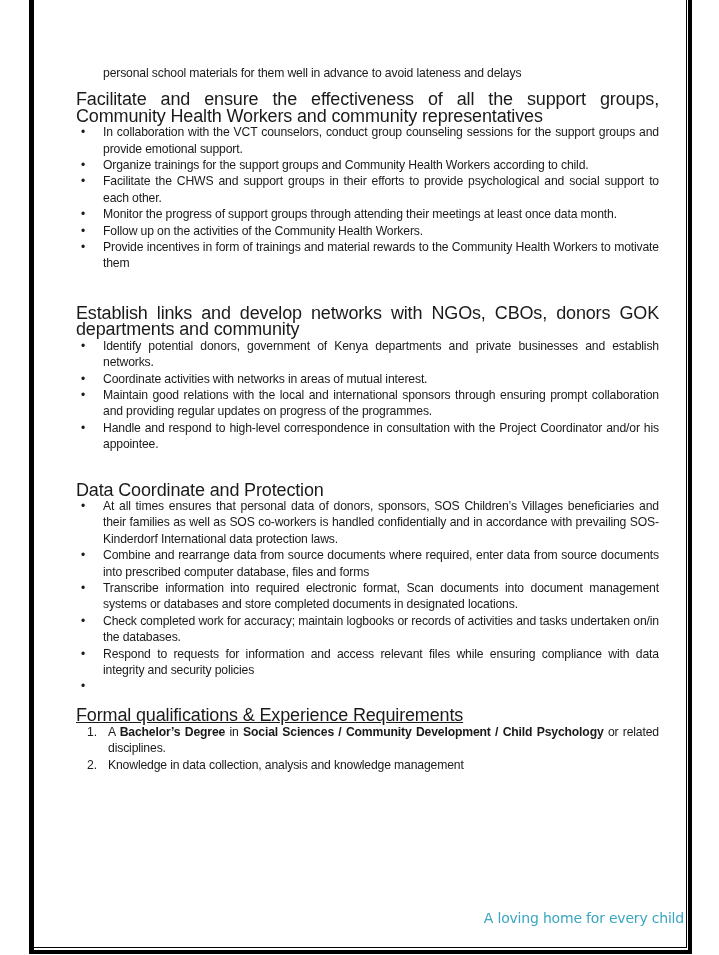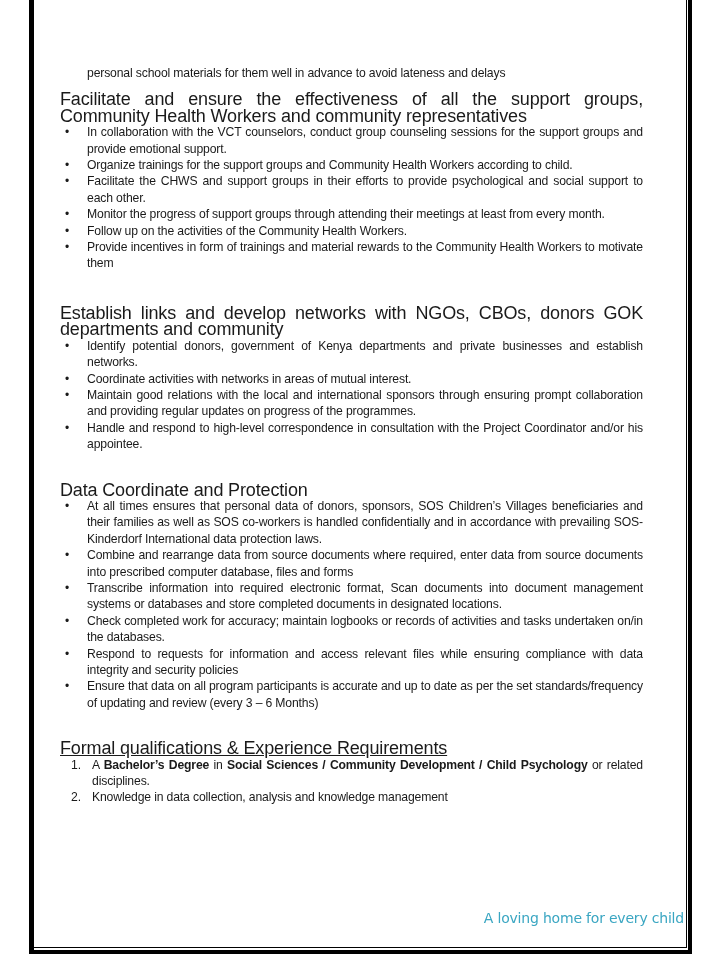--- a/index.html
+++ b/index.html
@@ -4,21 +4,21 @@
 <style>
   html, body { margin: 0; padding: 0; background: #ffffff; }
   body { width: 719px; height: 955px; position: relative; overflow: hidden;
          font-family: "Liberation Sans", sans-serif; color: #1a1a1a; }
   .border-left { position: absolute; left: 29px; top: 0; width: 5px; height: 954px; background: #000; }
   .border-right-thin { position: absolute; left: 686px; top: 0; width: 1px; height: 948px; background: #000; }
   .border-right-thick { position: absolute; left: 688px; top: 0; width: 4px; height: 954px; background: #000; }
   .border-bottom-thin { position: absolute; left: 34px; top: 947px; width: 653px; height: 1px; background: #000; }
   .border-bottom-thick { position: absolute; left: 29px; top: 950px; width: 663px; height: 4px; background: #000; }
 
-  .content { position: absolute; left: 60px; top: 65px; width: 583px;
+  .content { position: absolute; left: 76px; top: 65px; width: 583px;
              font-size: 12.2px; line-height: 16.4px; letter-spacing: -0.15px; }
   .cont-line { padding-left: 27px; margin: 0; }
   .heading { font-weight: normal; text-align: justify; margin: 11px 0 0 0; font-size: 18px; }
   .heading.first { margin-top: 10px; }
   .heading.underline { text-decoration: underline; }
   ul.bullets { list-style: none; margin: 0; padding: 0; }
   ul.bullets li { position: relative; padding-left: 27px; text-align: justify; }
   ul.bullets li .bullet { position: absolute; left: 5px; top: 0; font-size: 12px; }
   ol.numbered { list-style: none; margin: 0; padding: 0; }
   ol.numbered li { position: relative; padding-left: 32px; text-align: justify; }
@@ -38,21 +38,21 @@
 <div class="border-bottom-thick"></div>
 
 <div class="content">
   <p class="cont-line">personal school materials for them well in advance to avoid lateness and delays</p>
 
   <p class="heading first">Facilitate and ensure the effectiveness of all the support groups, Community Health Workers and community representatives</p>
   <ul class="bullets">
     <li><span class="bullet">•</span><span>In collaboration with the VCT counselors, conduct group counseling sessions for the support groups and provide emotional support.</span></li>
     <li><span class="bullet">•</span><span>Organize trainings for the support groups and Community Health Workers according to child.</span></li>
     <li><span class="bullet">•</span><span>Facilitate the CHWS and support groups in their efforts to provide psychological and social support to each other.</span></li>
-    <li><span class="bullet">•</span><span>Monitor the progress of support groups through attending their meetings at least from every month.</span></li>
+    <li><span class="bullet">•</span><span>Monitor the progress of support groups through attending their meetings at least once data month.</span></li>
     <li><span class="bullet">•</span><span>Follow up on the activities of the Community Health Workers.</span></li>
     <li><span class="bullet">•</span><span>Provide incentives in form of trainings and material rewards to the Community Health Workers to motivate them</span></li>
   </ul>
 
   <div class="gap"></div>
   <p class="heading" style="margin-top:16px">Establish links and develop networks with NGOs, CBOs, donors GOK departments and community</p>
   <ul class="bullets">
     <li><span class="bullet">•</span><span>Identify potential donors, government of Kenya departments and private businesses and establish networks.</span></li>
     <li><span class="bullet">•</span><span>Coordinate activities with networks in areas of mutual interest.</span></li>
     <li><span class="bullet">•</span><span>Maintain good relations with the local and international sponsors through ensuring prompt collaboration and providing regular updates on progress of the programmes.</span></li>
@@ -60,21 +60,21 @@
   </ul>
 
   <div class="gap-lg"></div>
   <p class="heading" style="margin-top:0">Data Coordinate and Protection</p>
   <ul class="bullets">
     <li><span class="bullet">•</span><span>At all times ensures that personal data of donors, sponsors, SOS Children’s Villages beneficiaries and their families as well as SOS co-workers is handled confidentially and in accordance with prevailing SOS-Kinderdorf International data protection laws.</span></li>
     <li><span class="bullet">•</span><span>Combine and rearrange data from source documents where required, enter data from source documents into prescribed computer database, files and forms</span></li>
     <li><span class="bullet">•</span><span>Transcribe information into required electronic format, Scan documents into document management systems or databases and store completed documents in designated locations.</span></li>
     <li><span class="bullet">•</span><span>Check completed work for accuracy; maintain logbooks or records of activities and tasks undertaken on/in the databases.</span></li>
     <li><span class="bullet">•</span><span>Respond to requests for information and access relevant files while ensuring compliance with data integrity and security policies</span></li>
-    <li><span class="bullet">•</span><span>Ensure that data on all program participants is accurate and up to date as per the set standards/frequency of updating and review (every 3 – 6 Months)</span></li>
+    <li><span class="bullet">•</span></li>
   </ul>
 
   <div class="gap"></div>
   <p class="heading underline" style="margin-top:12px">Formal qualifications &amp; Experience Requirements</p>
   <ol class="numbered">
     <li>
       <span class="num">1.</span><span>A </span><b>Bachelor’s Degree</b><span> in </span><b>Social Sciences / Community Development / Child Psychology</b><span> or related disciplines.</span>
     </li>
     <li>
       <span class="num">2.</span><span>Knowledge in data collection, analysis and knowledge management</span>

